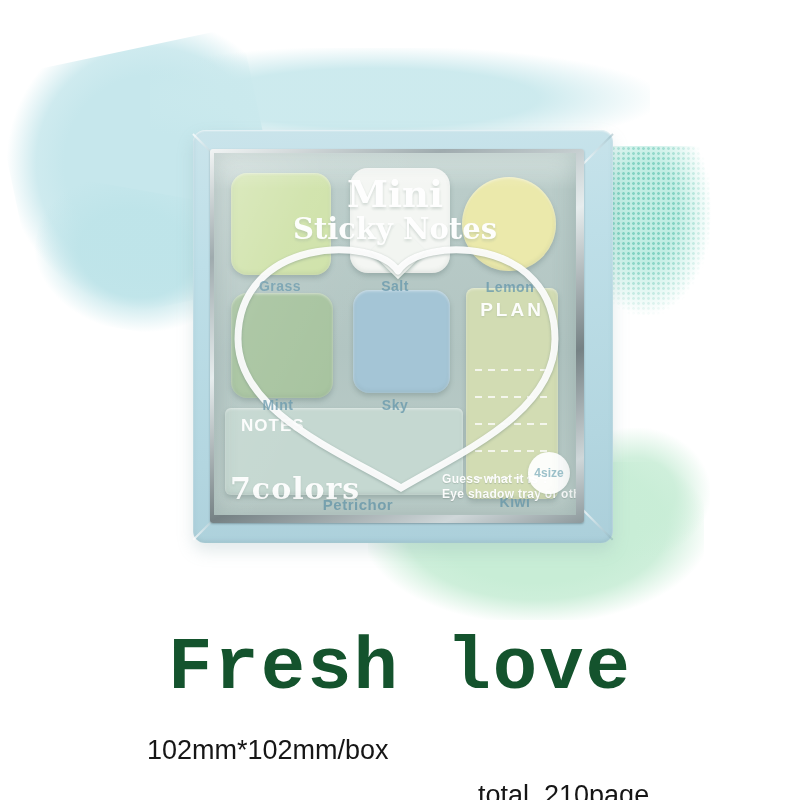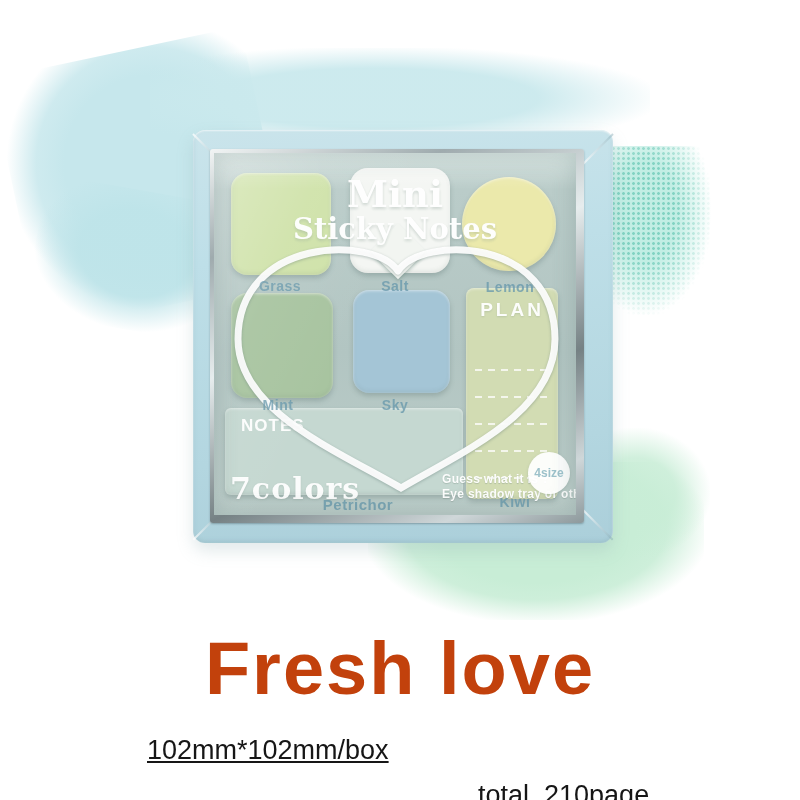--- a/index.html
+++ b/index.html
@@ -103,24 +103,24 @@
     font-size:12px;font-weight:bold;color:#ffffff;line-height:14.5px;
     letter-spacing:.3px;white-space:nowrap;opacity:.96;
     text-shadow:0 1px 1px rgba(120,140,130,.4);}
   .size-badge{position:absolute;left:314px;top:299px;width:42px;height:42px;z-index:5;
     border-radius:50%;background:rgba(255,255,255,.93);
     box-shadow:0 1px 3px rgba(110,135,130,.3);
     font-size:12px;font-weight:bold;color:#9dc2cb;text-align:center;line-height:42px;}
 
   
   .fresh-title{position:absolute;left:0;right:0;top:626px;text-align:center;
-    font-family:Liberation Sans, sans-serif;font-weight:bold;font-size:74px;
-    color:#c2410c;letter-spacing:2px;}
+    font-family:Liberation Mono, monospace;font-weight:bold;font-size:74px;
+    color:#14532d;letter-spacing:2px;}
   .spec{position:absolute;top:735px;font-size:27px;color:#161616;white-space:pre;}
-  .spec-size{left:147px;text-decoration:underline;}
+  .spec-size{left:147px;}
   .spec-pages{left:478px;margin-top:45px;}
 </style>
 </head>
 <body>
 
 <div class="stage">
 
   <div class="smear smear-a"></div>
   <div class="smear smear-b"></div>
   <div class="smear smear-c"></div>

